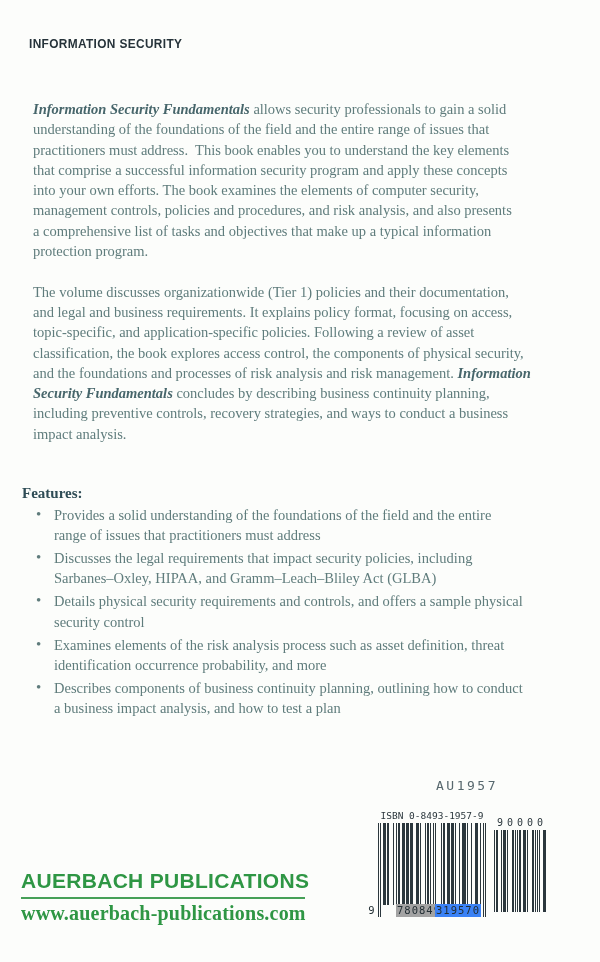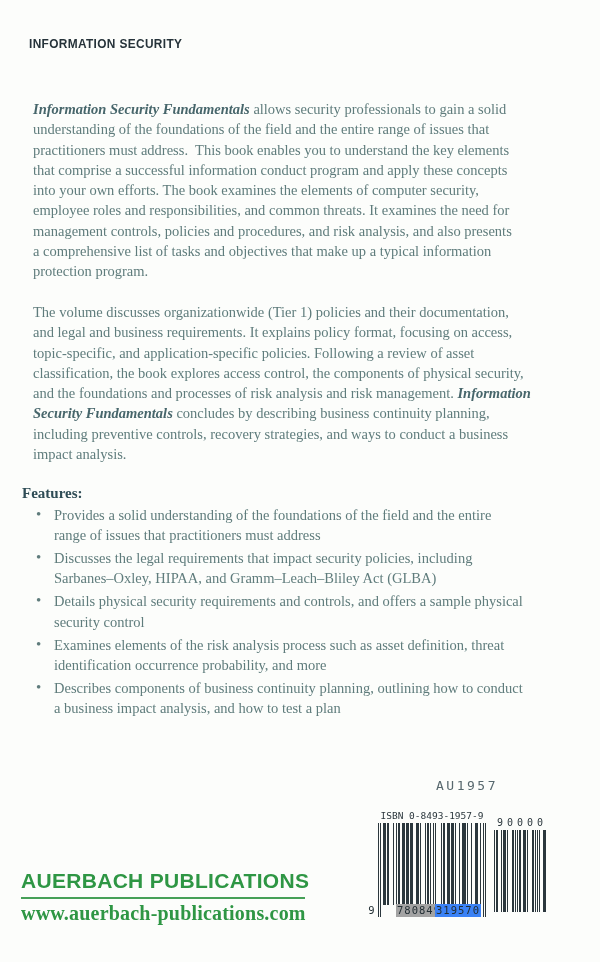--- a/index.html
+++ b/index.html
@@ -60,23 +60,22 @@
 
 <div class="cover">
 
   <div class="category">INFORMATION SECURITY</div>
 
   <div class="desc">
       <div class="para">
         <div class="line"><span class="em">Information Security Fundamentals</span><span> allows security professionals to gain a solid</span></div>
         <div class="line"><span>understanding of the foundations of the field and the entire range of issues that</span></div>
         <div class="line"><span>practitioners must address.  This book enables you to understand the key elements</span></div>
-        <div class="line"><span>that comprise a successful information conduct program and apply these concepts</span></div>
+        <div class="line"><span>that comprise a successful information security program and apply these concepts</span></div>
         <div class="line"><span>into your own efforts. The book examines the elements of computer security,</span></div>
-        <div class="line"><span>employee roles and responsibilities, and common threats. It examines the need for</span></div>
         <div class="line"><span>management controls, policies and procedures, and risk analysis, and also presents</span></div>
         <div class="line"><span>a comprehensive list of tasks and objectives that make up a typical information</span></div>
         <div class="line"><span>protection program.</span></div>
       </div>
       <div class="para">
         <div class="line"><span>The volume discusses organizationwide (Tier 1) policies and their documentation,</span></div>
         <div class="line"><span>and legal and business requirements. It explains policy format, focusing on access,</span></div>
         <div class="line"><span>topic-specific, and application-specific policies. Following a review of asset</span></div>
         <div class="line"><span>classification, the book explores access control, the components of physical security,</span></div>
         <div class="line"><span>and the foundations and processes of risk analysis and risk management. </span><span class="em">Information</span></div>

